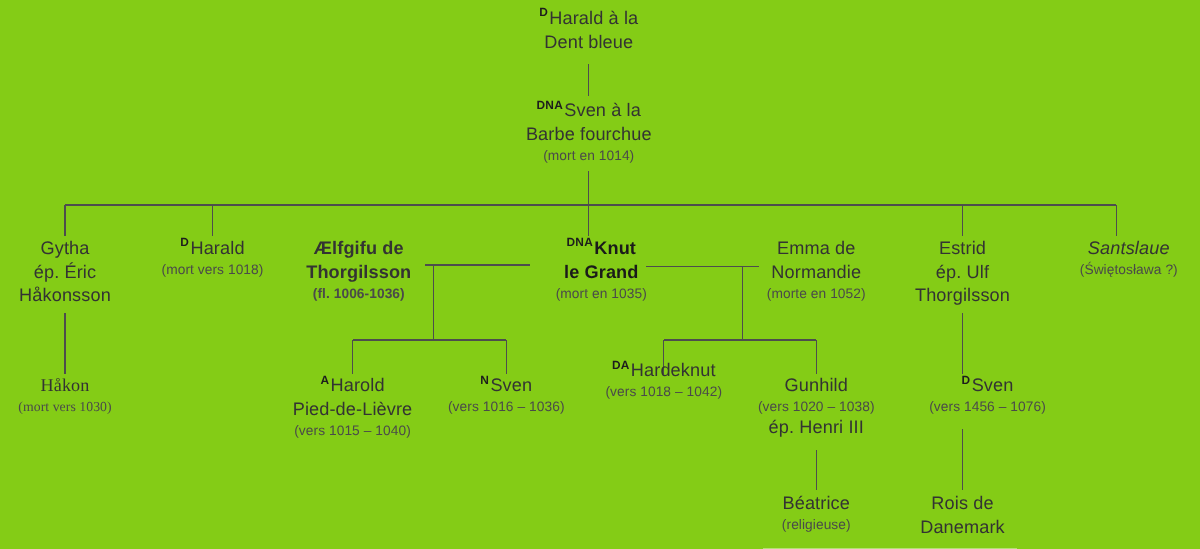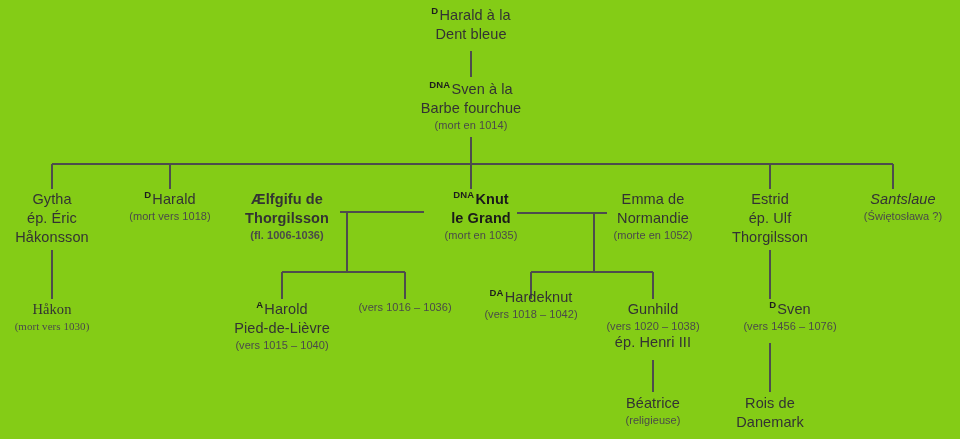--- a/index.html
+++ b/index.html
@@ -167,20 +167,21 @@
     <div class="dt">(mort vers 1030)</div>
   </div>
 
   <div class="node" style="left:282px; top:300px;">
     <div class="nm"><sup class="tag">A</sup><span>Harold</span></div>
     <div class="nm2">Pied-de-Lièvre</div>
     <div class="dt">(vers 1015 – 1040)</div>
   </div>
 
   <div class="node" style="left:405px; top:300px;">
+    <div class="nm"><sup class="tag">N</sup><span>Sven</span></div>
     <div class="dt">(vers 1016 – 1036)</div>
   </div>
 
   <div class="node" style="left:531px; top:288px;">
     <div class="nm"><sup class="tag">DA</sup><span>Hardeknut</span></div>
     <div class="dt">(vers 1018 – 1042)</div>
   </div>
 
   <div class="node" style="left:653px; top:300px;">
     <div class="nm">Gunhild</div>

